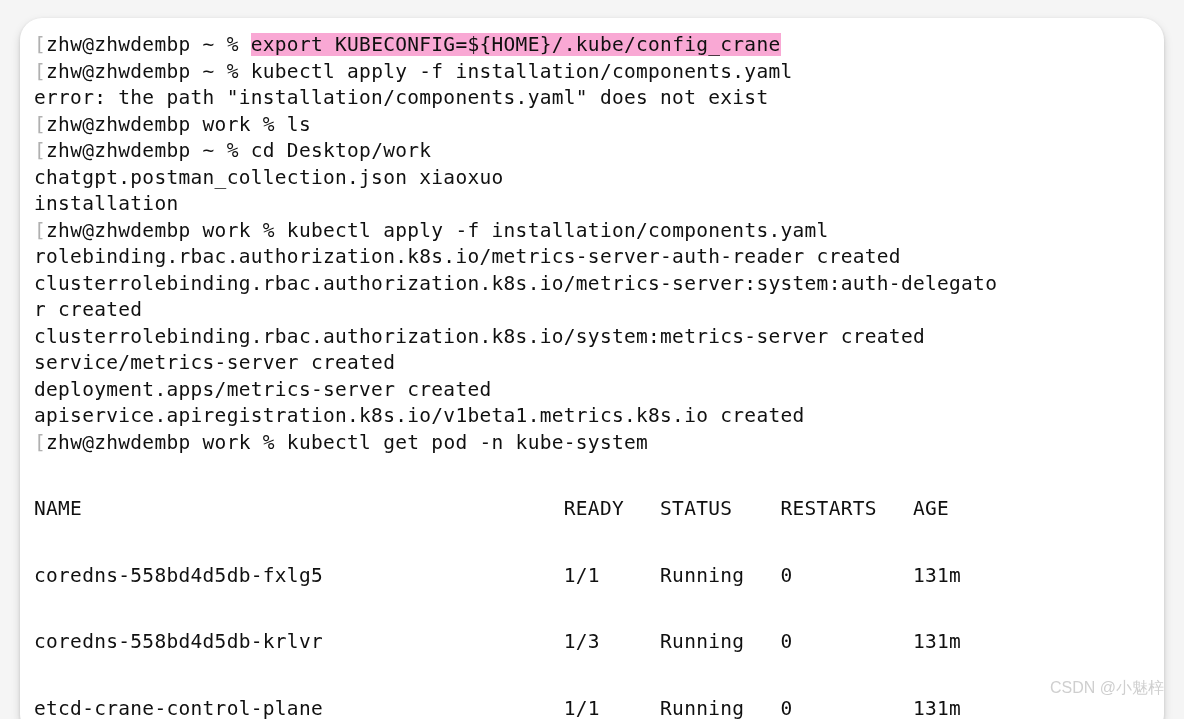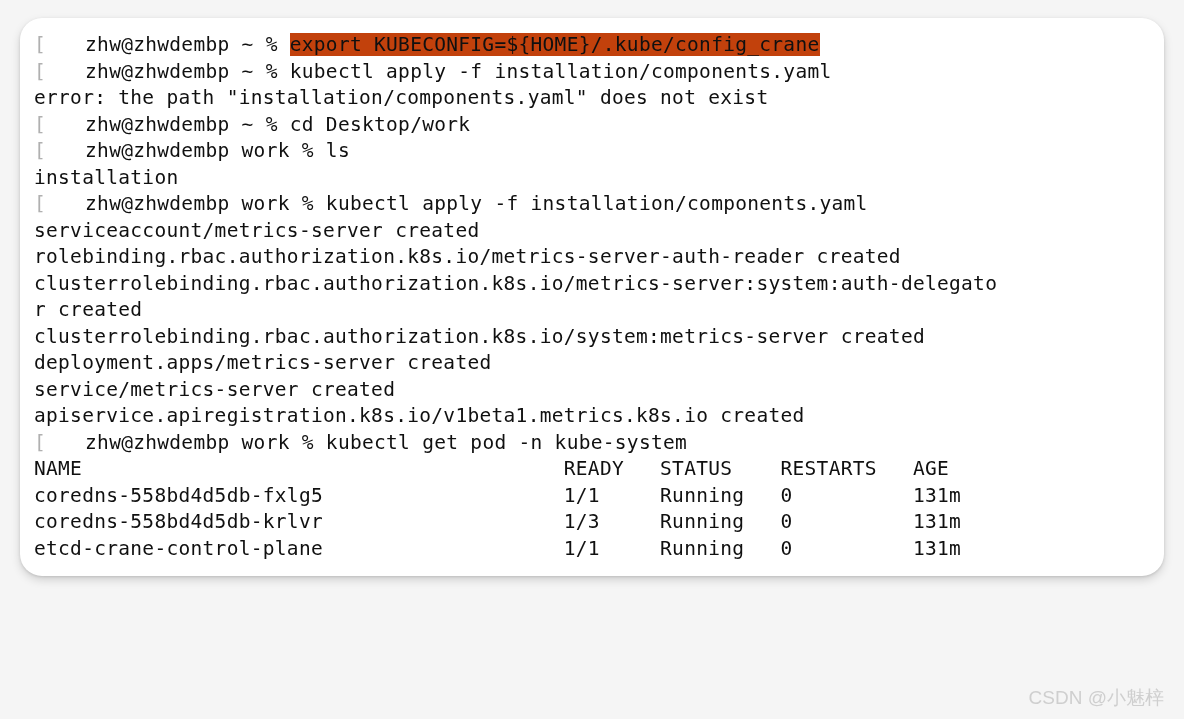--- a/index.html
+++ b/index.html
@@ -18,62 +18,62 @@
       border-radius: 22px;
       padding: 14px 18px 14px 14px;
       box-shadow: 0 4px 10px rgba(0,0,0,0.15), 0 1px 3px rgba(0,0,0,0.12);
       width: 100%;
       letter-spacing: 0.3px;
       color: #101010;
       overflow: hidden;
     }
     .line { white-space: pre; }
     .dim-bracket { color: #b0b0b0; display:inline; }
-    .prompt { display: inline; margin-left: 39px; }
+    .prompt { display: inline; }
     .cmd { display: inline; }
     .highlight {
-      background: #c2410c;
+      background: #f9a8d4;
       display: inline;
     }
-    .table-output { white-space: pre; }
+    .table-output { white-space: pre; margin-top: 40px; }
     .watermark {
       position: absolute;
       right: 20px;
-      bottom: 8px;
+      bottom: 20px;
       color: #cfcfcf;
-      font-size: 19px;
+      font-size: 16px;
       font-family: sans-serif;
     }
   </style>
 </head>
 <body>
 
 <div class="terminal">
 
   <div class="line"><span class="dim-bracket">[</span><span class="prompt">zhw@zhwdembp ~ % </span><span class="cmd"></span><span class="highlight">export KUBECONFIG=${HOME}/.kube/config_crane</span></div>
 
   <div class="line"><span class="dim-bracket">[</span><span class="prompt">zhw@zhwdembp ~ % </span><span class="cmd">kubectl apply -f installation/components.yaml</span></div>
 
   <div class="line">error: the path "installation/components.yaml" does not exist</div>
 
+  <div class="line"><span class="dim-bracket">[</span><span class="prompt">zhw@zhwdembp work % </span><span class="cmd">ls</span></div>
+
   <div class="line"><span class="dim-bracket">[</span><span class="prompt">zhw@zhwdembp ~ % </span><span class="cmd">cd Desktop/work</span></div>
 
-  <div class="line"><span class="dim-bracket">[</span><span class="prompt">zhw@zhwdembp work % </span><span class="cmd">ls</span></div>
-
+  <div class="line">chatgpt.postman_collection.json xiaoxuo</div>
   <div class="line">installation</div>
 
   <div class="line"><span class="dim-bracket">[</span><span class="prompt">zhw@zhwdembp work % </span><span class="cmd">kubectl apply -f installation/components.yaml</span></div>
 
-  <div class="line">serviceaccount/metrics-server created</div>
   <div class="line">rolebinding.rbac.authorization.k8s.io/metrics-server-auth-reader created</div>
   <div class="line">clusterrolebinding.rbac.authorization.k8s.io/metrics-server:system:auth-delegato</div>
   <div class="line">r created</div>
   <div class="line">clusterrolebinding.rbac.authorization.k8s.io/system:metrics-server created</div>
+  <div class="line">service/metrics-server created</div>
   <div class="line">deployment.apps/metrics-server created</div>
-  <div class="line">service/metrics-server created</div>
   <div class="line">apiservice.apiregistration.k8s.io/v1beta1.metrics.k8s.io created</div>
 
   <div class="line"><span class="dim-bracket">[</span><span class="prompt">zhw@zhwdembp work % </span><span class="cmd">kubectl get pod -n kube-system</span></div>
 
   <div class="table-output" id="table-header">NAME                                        READY   STATUS    RESTARTS   AGE</div>
   <div class="table-output" id="table-row-0">coredns-558bd4d5db-fxlg5                    1/1     Running   0          131m</div>
   <div class="table-output" id="table-row-1">coredns-558bd4d5db-krlvr                    1/3     Running   0          131m</div>
   <div class="table-output" id="table-row-2">etcd-crane-control-plane                    1/1     Running   0          131m</div>
 
 </div>

